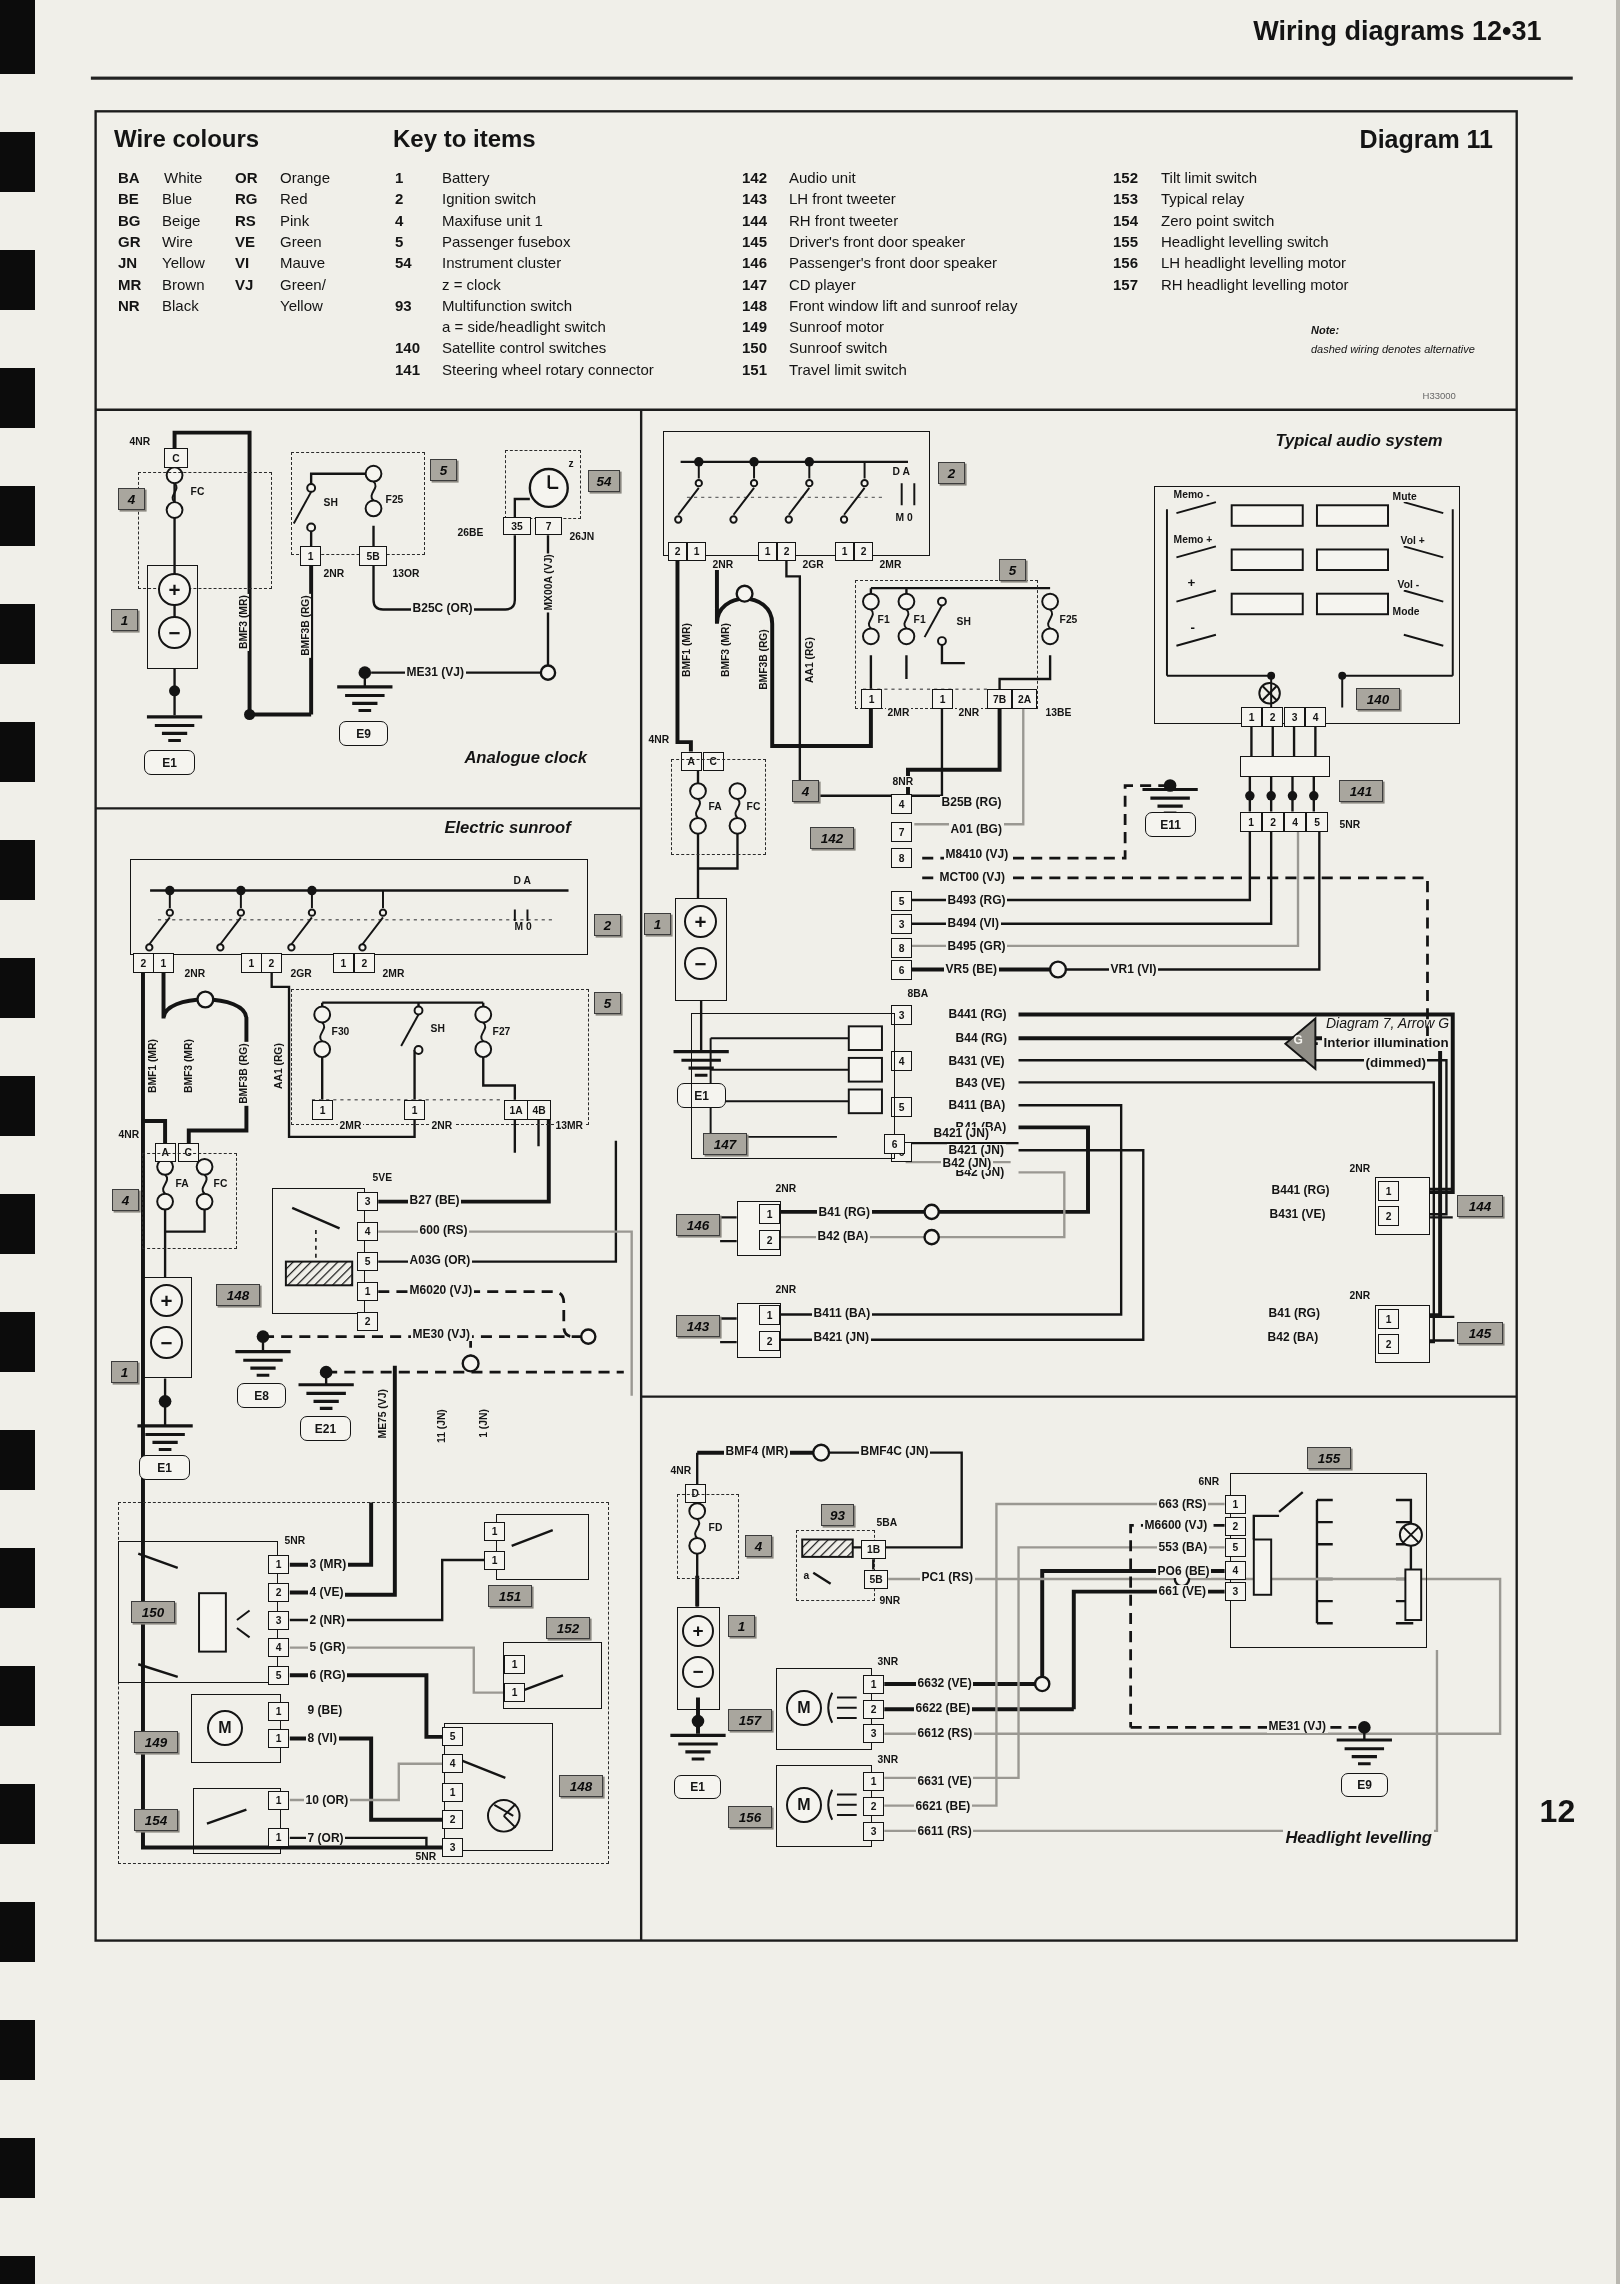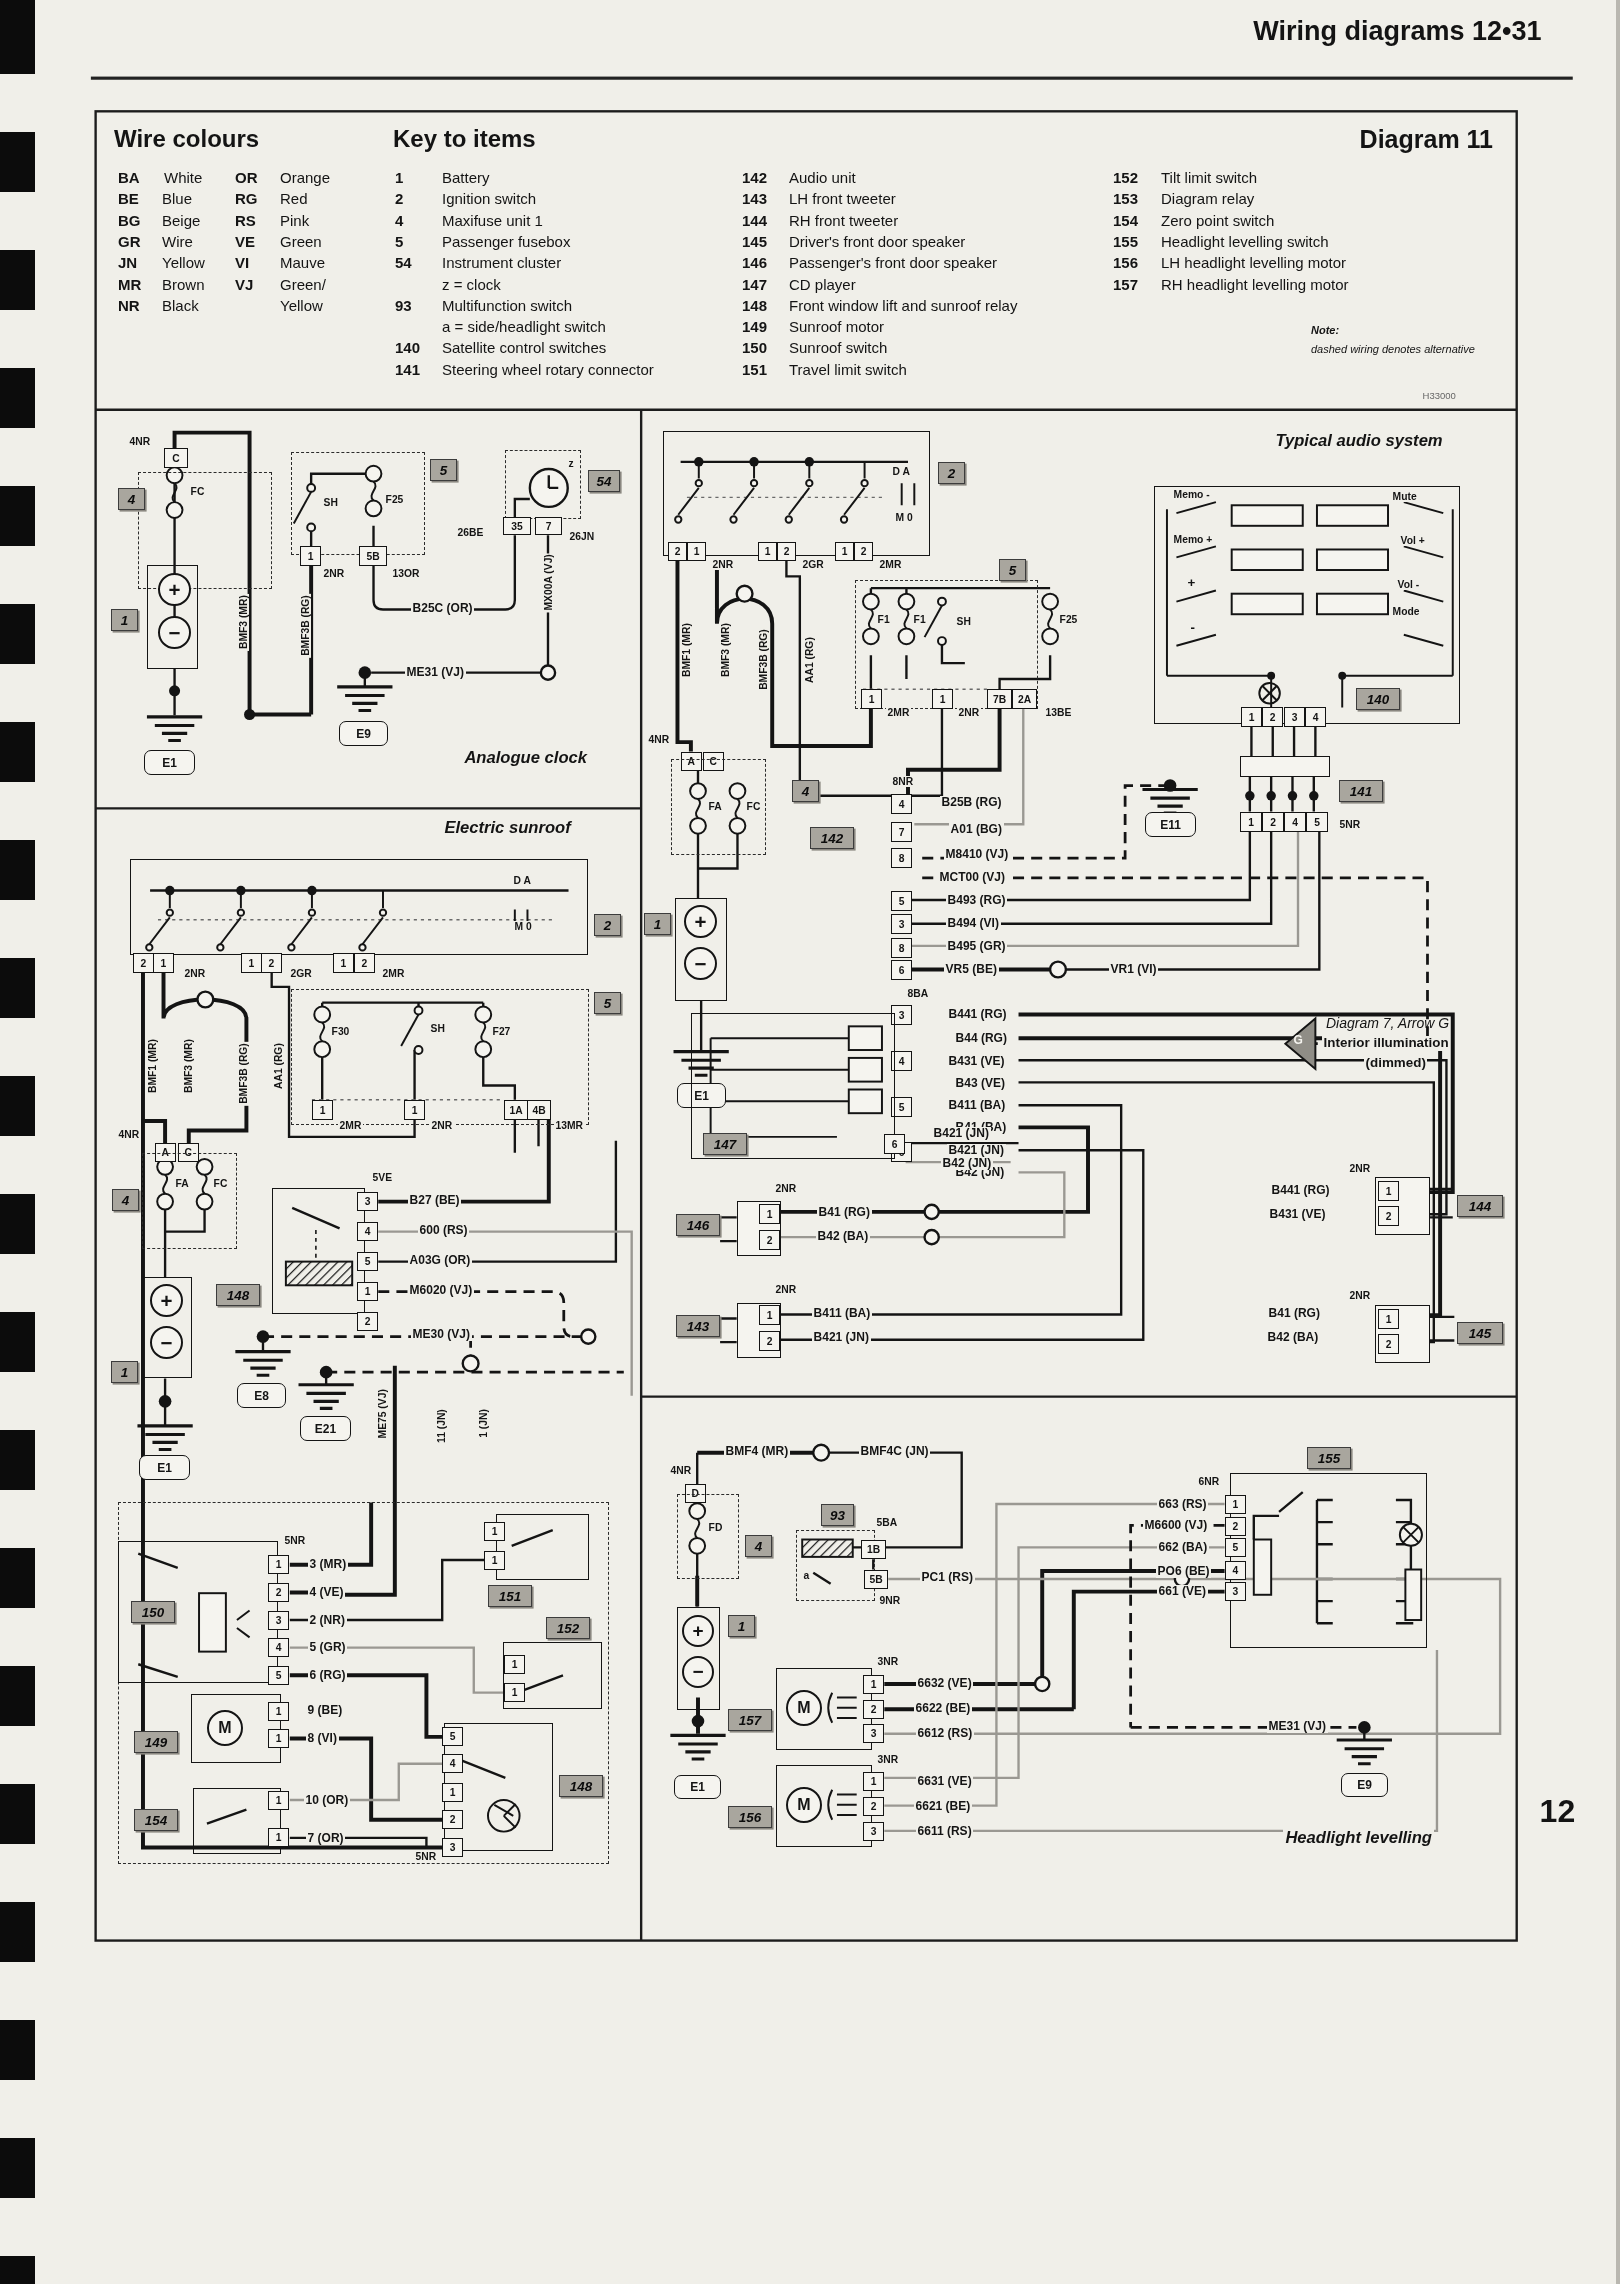--- a/index.html
+++ b/index.html
@@ -323,21 +323,21 @@
   <span class="legnum" style="left:742px;top:318px">149</span>
     <span class="legtxt" style="left:789px;top:318px">Sunroof motor</span>
   <span class="legnum" style="left:742px;top:339px">150</span>
     <span class="legtxt" style="left:789px;top:339px">Sunroof switch</span>
   <span class="legnum" style="left:742px;top:361px">151</span>
     <span class="legtxt" style="left:789px;top:361px">Travel limit switch</span>
 
   <span class="legnum" style="left:1113px;top:169px">152</span>
     <span class="legtxt" style="left:1161px;top:169px">Tilt limit switch</span>
   <span class="legnum" style="left:1113px;top:190px">153</span>
-    <span class="legtxt" style="left:1161px;top:190px">Diagram relay</span>
+    <span class="legtxt" style="left:1161px;top:190px">Typical relay</span>
   <span class="legnum" style="left:1113px;top:212px">154</span>
     <span class="legtxt" style="left:1161px;top:212px">Zero point switch</span>
   <span class="legnum" style="left:1113px;top:233px">155</span>
     <span class="legtxt" style="left:1161px;top:233px">Headlight levelling switch</span>
   <span class="legnum" style="left:1113px;top:254px">156</span>
     <span class="legtxt" style="left:1161px;top:254px">LH headlight levelling motor</span>
   <span class="legnum" style="left:1113px;top:276px">157</span>
     <span class="legtxt" style="left:1161px;top:276px">RH headlight levelling motor</span>
 
   <span class="note" style="left:1311px;top:324px;font-weight:bold">Note:</span>
@@ -947,21 +947,21 @@
   <span class="lbl" style="left:914px;top:1800px">6621 (BE)</span>
   <span class="lbl" style="left:916px;top:1825px">6611 (RS)</span>
 
   <div class="box2" style="left:1230px;top:1473px;width:197px;height:175px"></div>
   <div class="badge" style="left:1307px;top:1447px;width:44px;height:22px">
       <span>155</span>
     </div>
   <span class="lbl t13" style="left:1197px;top:1476px">6NR</span>
   <span class="lbl" style="left:1157px;top:1498px">663 (RS)</span>
   <span class="lbl" style="left:1143px;top:1519px">M6600 (VJ)</span>
-  <span class="lbl" style="left:1157px;top:1541px">662 (BA)</span>
+  <span class="lbl" style="left:1157px;top:1541px">553 (BA)</span>
   <span class="lbl" style="left:1156px;top:1565px">PO6 (BE)</span>
   <span class="lbl" style="left:1157px;top:1585px">661 (VE)</span>
   <div class="pin" style="left:1225px;top:1495px;width:20.5px;height:19px">
       <span>1</span>
     </div>
   <div class="pin" style="left:1225px;top:1517px;width:20.5px;height:19px">
       <span>2</span>
     </div>
   <div class="pin" style="left:1225px;top:1538px;width:20.5px;height:19px">
       <span>5</span>

